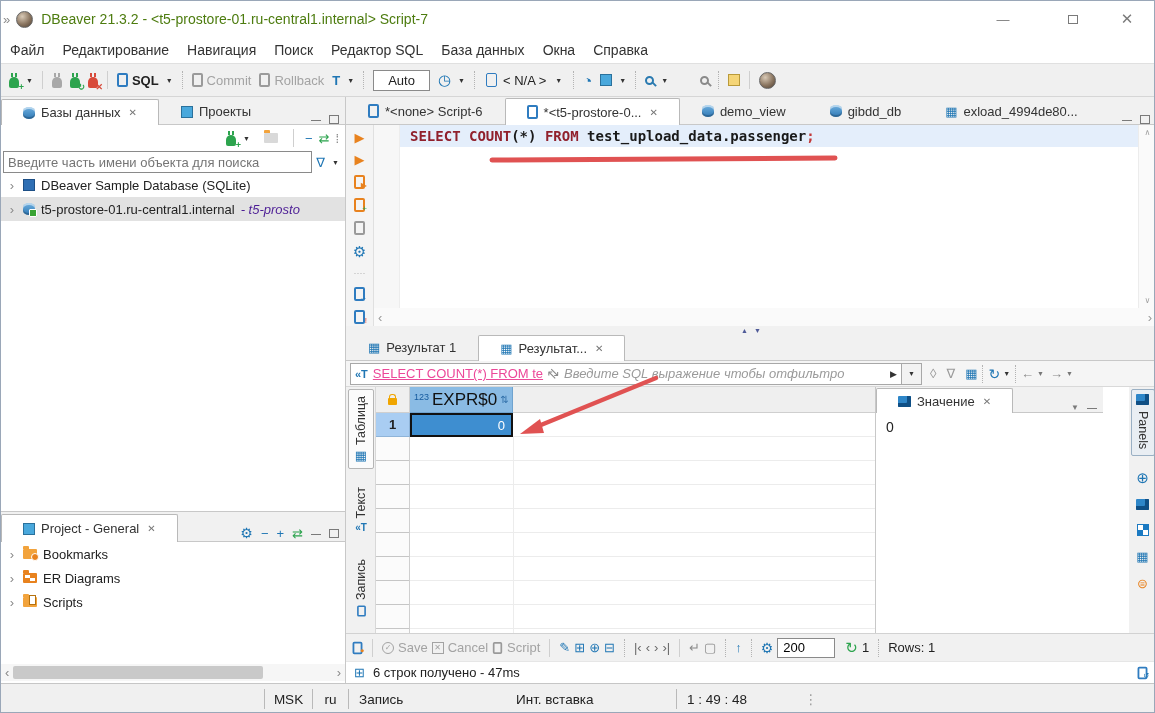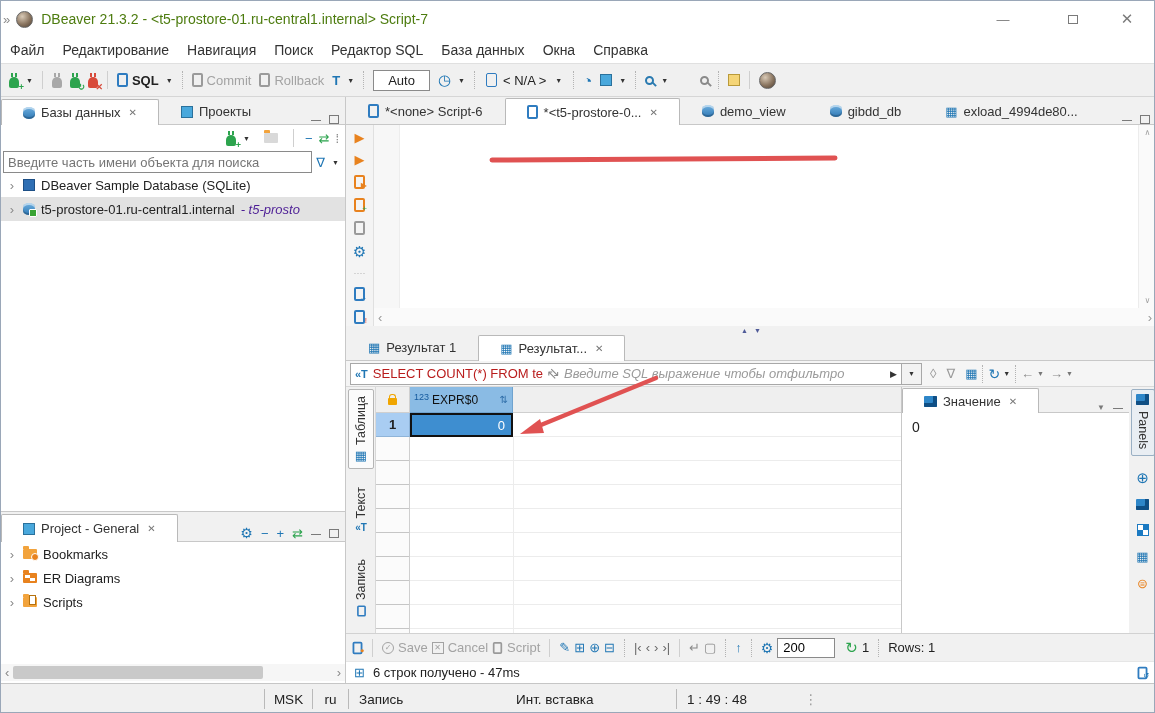--- a/index.html
+++ b/index.html
@@ -127,60 +127,60 @@
                 display:flex; align-items:center; justify-content:space-between; color:#9a9a9a; padding:0 4px; }
   .sash { left:345px; top:325px; width:810px; height:8px; background:#f1f1f1; display:flex;
           align-items:center; justify-content:center; gap:6px; color:#4f5a98; font-size:7px; }
 
   
   .res-tabbar { left:345px; top:333px; width:810px; height:27px; }
   .filterbar { left:345px; top:360px; width:810px; height:26px; background:#f5f5f5;
                border-bottom:1px solid #d9d9d9; display:flex; align-items:center; padding:1px 4px; }
   .filter-box { flex:0 1 552px; height:22px; background:#fff; border:1px solid #a8a8a8; display:flex;
                 align-items:center; padding:0 4px; gap:5px; overflow:hidden; white-space:nowrap; }
-  .sqltext { color:#b91c1c; }
+  .sqltext { color:#ec4899;text-decoration:underline; }
   .fplaceholder { color:#9a9a9a; font-style:italic; }
   .combo-arrow { width:20px; height:22px; border:1px solid #a8a8a8; border-left:none; display:flex;
                  align-items:center; justify-content:center; font-size:7px; color:#333; background:#f2f2f2; }
 
   .gridzone { left:345px; top:386px; width:810px; height:246px; background:#fff; }
   .side-rail { position:absolute; left:0; top:0; width:30px; height:246px; background:#f1f1f1;
                border-right:1px solid #d8d8d8; }
   .side-tab { position:absolute; left:2px; width:26px; display:flex; flex-direction:column; align-items:center;
               gap:4px; color:#333; }
   .side-tab .lbl { writing-mode:vertical-rl; transform:rotate(180deg); font-size:12.5px; }
   .side-tab.active { border:1px solid #b5b5b5; background:#fbfbfb; border-radius:2px; padding:6px 0; }
   .grid { position:absolute; left:30px; top:0; width:525px; height:246px; }
   .g-corner { position:absolute; left:0; top:0; width:34px; height:26px; background:#efefef;
               border-right:1px solid #cfcfcf; border-bottom:1px solid #cfcfcf; display:flex;
               align-items:center; justify-content:center; }
   .g-colhead { position:absolute; left:34px; top:0; width:103px; height:26px; background:#8abbe4;
                border-right:1px solid #6fa3cf; border-bottom:1px solid #6fa3cf; display:flex;
                align-items:center; padding:0 4px; gap:3px; }
   .g-colhead .tnum { color:#155a9e; font-size:9px; margin-top:-6px; }
-  .g-colhead .cname { font-size:12px; color:#111; }
+  .g-colhead .cname { font-size:17px; color:#111; }
   .g-colhead .csort { margin-left:auto; color:#2e6da8; font-size:10px; }
   .g-headrest { position:absolute; left:137px; right:0; top:0; height:26px; background:#efefef;
                 border-bottom:1px solid #cfcfcf; }
   .g-rowhead1 { position:absolute; left:0; top:26px; width:34px; height:24px; background:#a9cdf2;
                 border-right:1px solid #8fb4d8; border-bottom:1px solid #8fb4d8; display:flex;
                 align-items:center; justify-content:center; font-weight:bold; }
   .g-cell1 { position:absolute; left:34px; top:26px; width:103px; height:24px; background:#3e8ed0;
              border:2px solid #111; color:#fff; display:flex; align-items:center; justify-content:flex-end;
              padding-right:6px; }
   .g-row1rest { position:absolute; left:137px; right:0; top:26px; height:24px; background:#fff;
                 border-bottom:1px solid #ececec; }
   .g-rowheads { position:absolute; left:0; top:50px; width:34px; bottom:0; background:#fbfbfb;
                 border-right:1px solid #cfcfcf;
                 background-image:repeating-linear-gradient(to bottom, transparent 0 23px, #c6c6c6 23px 24px); }
   .g-bodyrest { position:absolute; left:34px; right:0; top:50px; bottom:0; background:#fff;
                 background-image:repeating-linear-gradient(to bottom, transparent 0 23px, #ececec 23px 24px); }
   .g-colline { position:absolute; left:137px; top:50px; bottom:0; width:1px; background:#ececec; }
 
-  .valpanel { position:absolute; left:555px; top:0; width:228px; height:246px; border-left:1px solid #c8c8c8; }
+  .valpanel { position:absolute; left:529px; top:0; width:228px; height:246px; border-left:1px solid #c8c8c8; }
   .valpanel .tabbar { height:26px; }
   .val-body { position:absolute; top:26px; left:0; right:0; bottom:0; background:#fff; padding:6px 10px;
               font-size:14px; }
   .panelrail { position:absolute; left:783px; top:0; width:27px; height:246px; background:#f1f1f1;
                display:flex; flex-direction:column; align-items:center; padding-top:2px; gap:14px; }
   .panels-btn { width:24px; border:1px solid #9ab0c4; background:#e9eef3; border-radius:2px; display:flex;
                 flex-direction:column; align-items:center; padding:4px 0 6px; gap:6px; }
   .panels-btn .lbl { writing-mode:vertical-rl; font-size:12.5px; color:#333; }
 
   .res-toolbar { left:345px; top:632px; width:810px; height:28px; background:#f1f1f1;
@@ -437,20 +437,23 @@
       <span class="ico blue" style="font-size:15px">⚙</span>
       <span style="color:#b0b0b0;font-size:9px">····</span>
       <span class="pg blue">
           <span class="mark blue">→</span>
         </span>
       <span class="pg blue">
           <span class="mark" style="color:#d83a2e">!</span>
         </span>
     </div>
     <div class="gutter"></div>
+    <div class="code">
+      <div class="codeline"><span class="kw">SELECT</span><span class="pun"> </span><span class="kw">COUNT</span><span class="pun">(*)</span><span class="pun"> </span><span class="kw">FROM</span><span class="id"> test_upload_data.passenger</span><span class="semi">;</span></div>
+    </div>
     <div class="vscroll">
       <span>∧</span>
       <span>∨</span>
     </div>
     <div class="ed-hscroll">
       <span>‹</span>
       <span>›</span>
     </div>
   </div>
 

